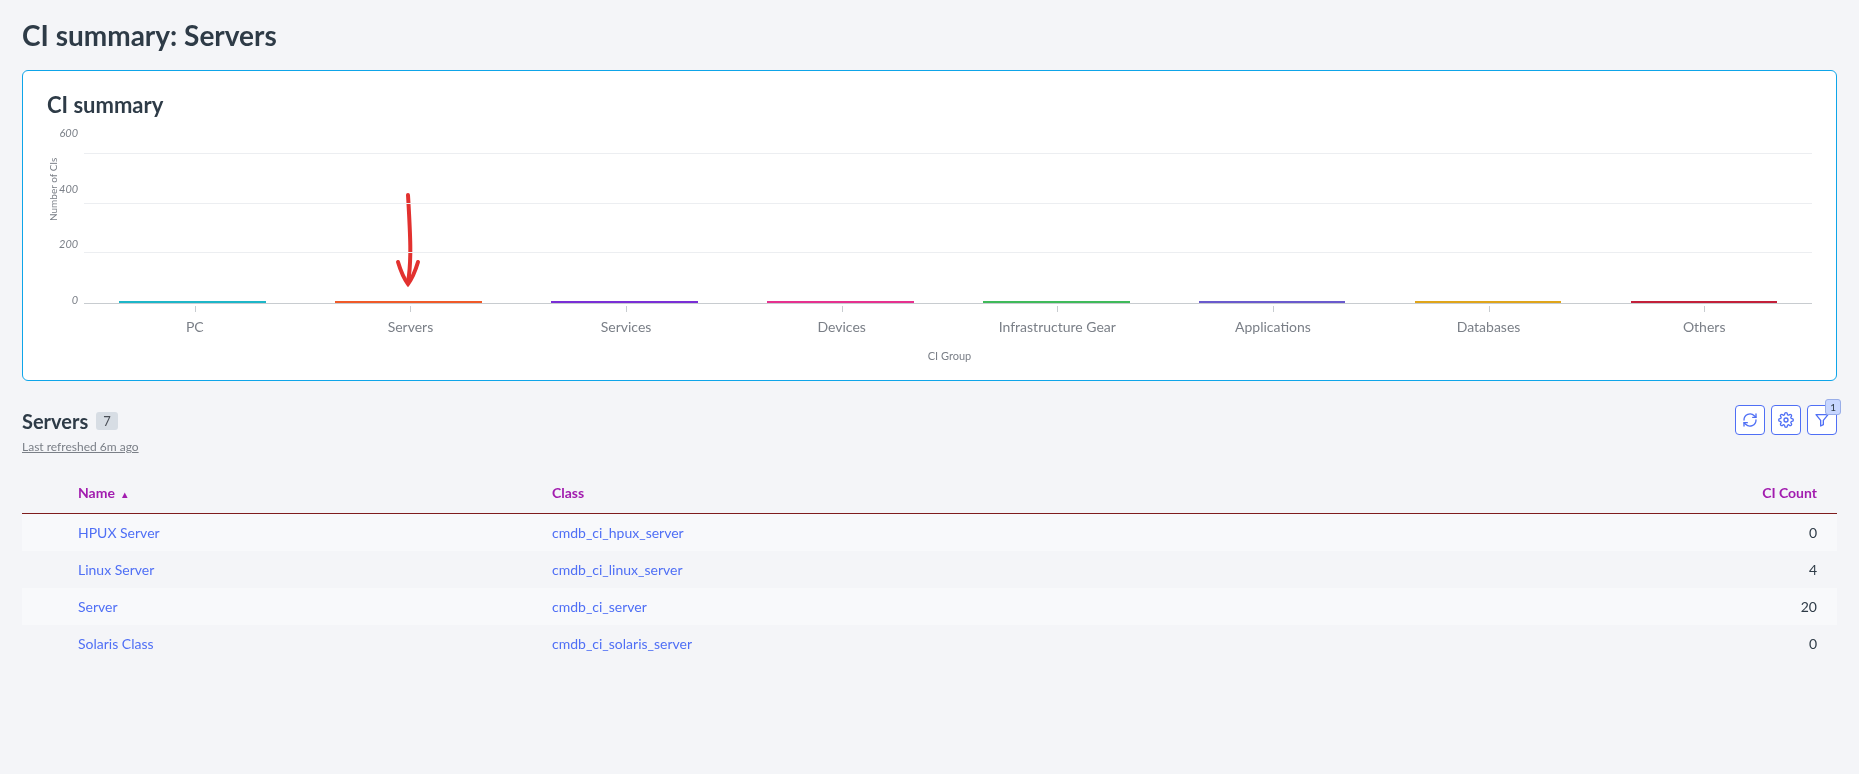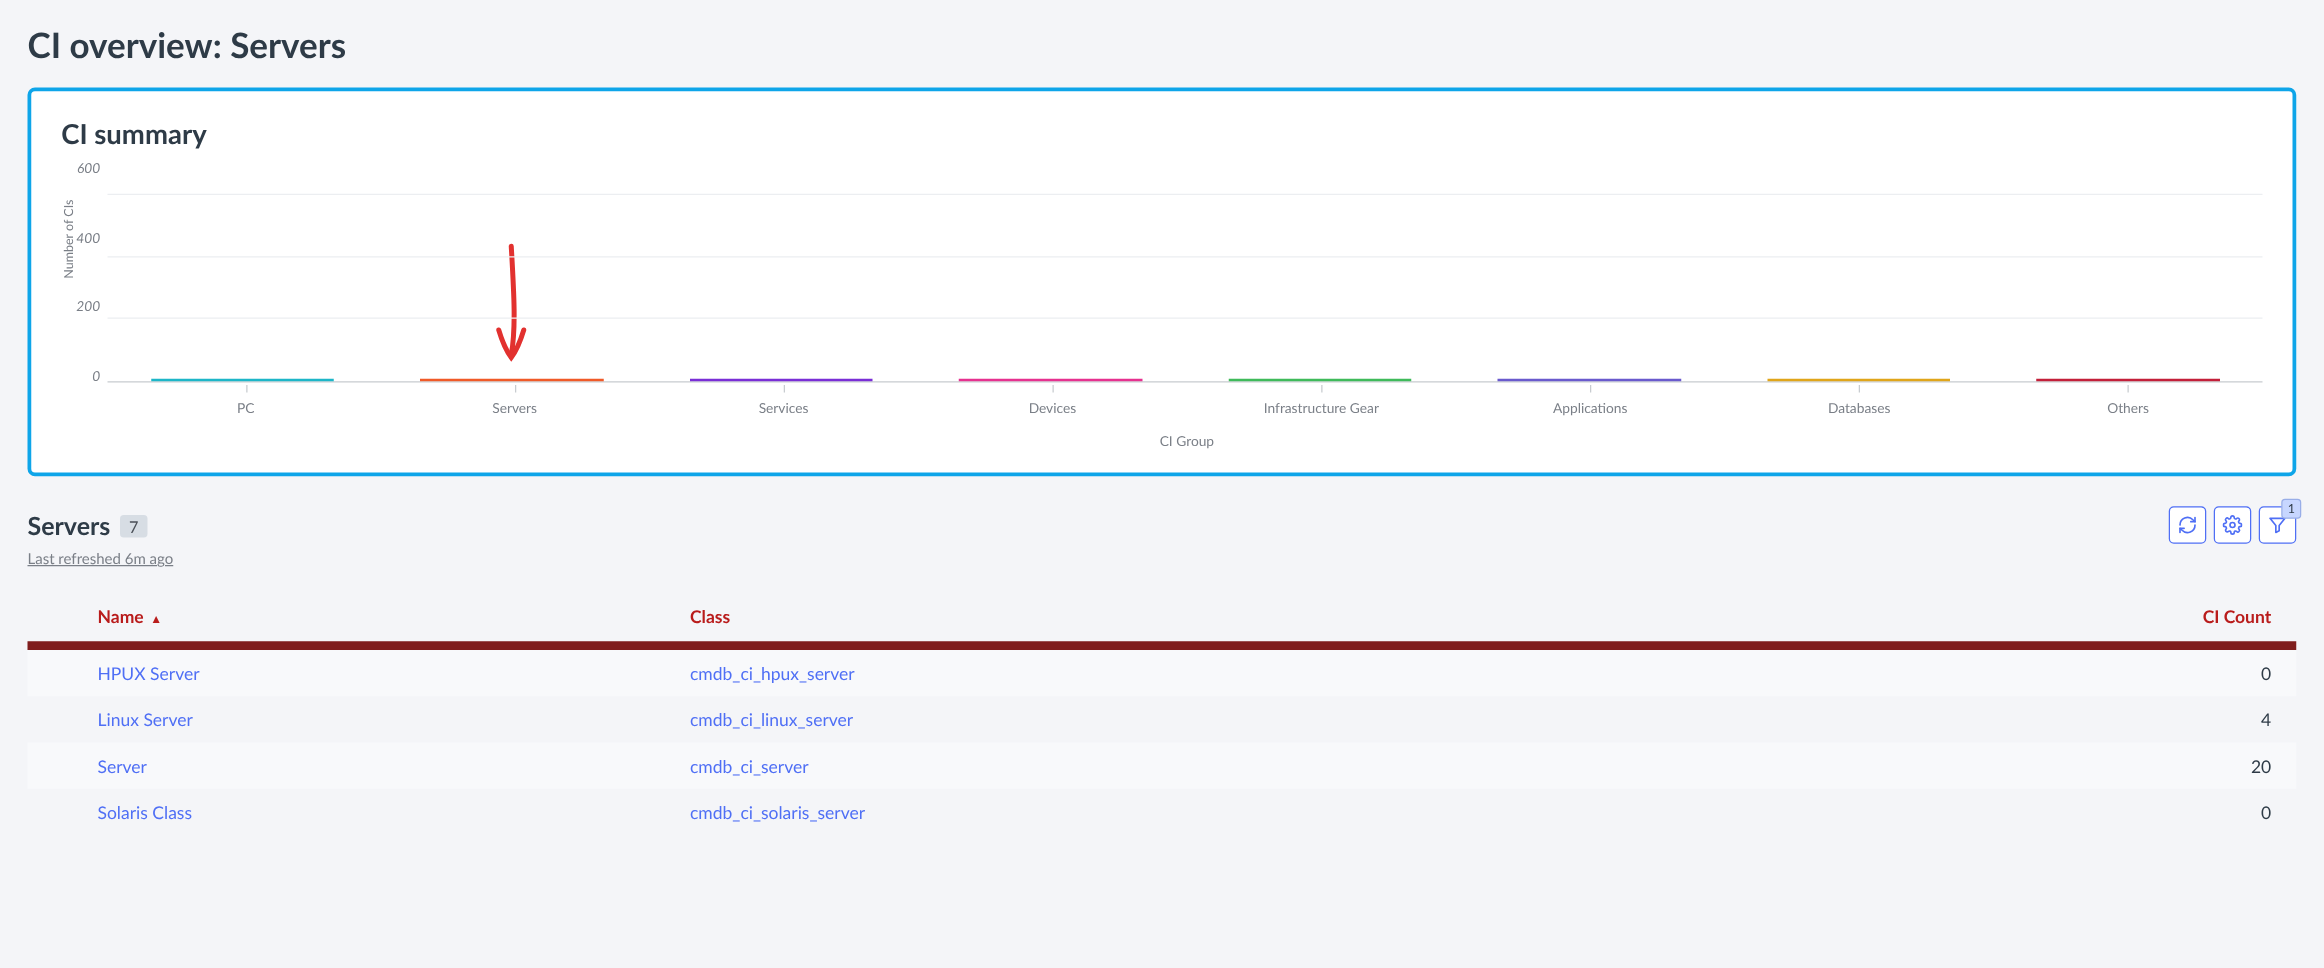--- a/index.html
+++ b/index.html
@@ -13,21 +13,21 @@
     font-size: 14px;
   }
   .page-title {
     font-size: 28px;
     font-weight: 700;
     color: #2e3b47;
     padding: 18px 0 18px 22px;
   }
   .card {
     background: #fff;
-    border: 3px solid #0ea5e9;
+    border: 1px solid #0ea5e9;
     border-radius: 6px;
     margin: 0 22px;
     padding: 20px 24px 18px 24px;
   }
   .card-title {
     font-size: 22px;
     font-weight: 700;
     margin-bottom: 6px;
   }
   
@@ -80,21 +80,21 @@
     width: 68%;
     min-height: 2px;
   }
   .xaxis {
     display: flex;
     margin-left: 40px;
   }
   .xaxis .tick {
     flex: 1 1 0;
     text-align: center;
-    font-size: 11px;
+    font-size: 14px;
     color: #7a7f87;
     position: relative;
     padding-top: 12px;
   }
   .xaxis .tick::before{
     content:"";
     position:absolute;
     top:0; left:50%;
     width:1px; height:6px;
     background:#c8ccd0;
@@ -155,41 +155,41 @@
     padding:0 4px;
     line-height:14px;
     border:1px solid #99aee8;
   }
   
   .tbl { width:100%; margin-top:18px; font-size:14px; }
   .tbl-header {
     display:flex;
     padding:12px 0;
     font-weight:700;
-    color:#b91c1c;
-    border-bottom:7px solid #7f1d1d;
+    color:#a21caf;
+    border-bottom:1px solid #7f1d1d;
     justify-content:flex-end;
   }
   .col-name { flex: 0 0 530px; padding-left:56px; }
   .col-class { flex: 0 0 620px; }
   .col-count { flex: 1 1 auto; text-align:right; padding-right:20px;}
   .sort-ind { font-size:10px; margin-left:4px; }
   .tbl-row {
     display:flex;
     padding:10px 0;
     align-items:center;
   }
   .tbl-row.alt { background:#f8f9fb; }
   .tbl-row .link { color:#4f6ff5; cursor:pointer; }
   .tbl-row .col-count { color:#2e3b47; }
 </style>
 </head>
 <body>
 
-<div class="page-title">CI overview: Servers</div>
+<div class="page-title">CI summary: Servers</div>
 
 <div class="card">
   <div class="card-title">CI summary</div>
 
   <div class="chart-wrap">
     <div class="ylab-col">
       <div class="ylab">Number of CIs</div>
     </div>
     <div class="ytick-col" id="yticks">
         <div>600</div>

